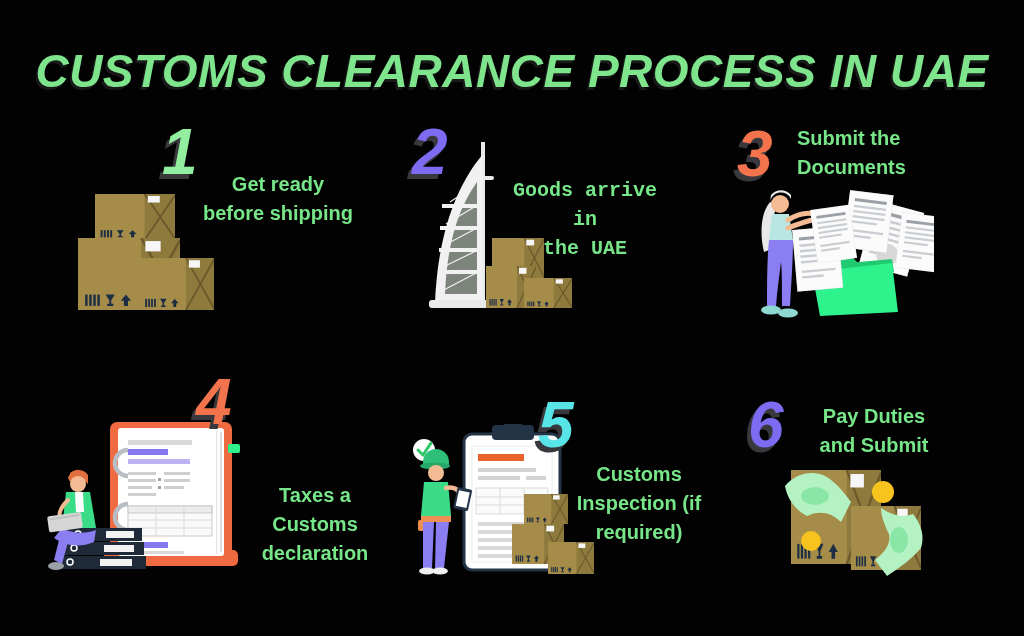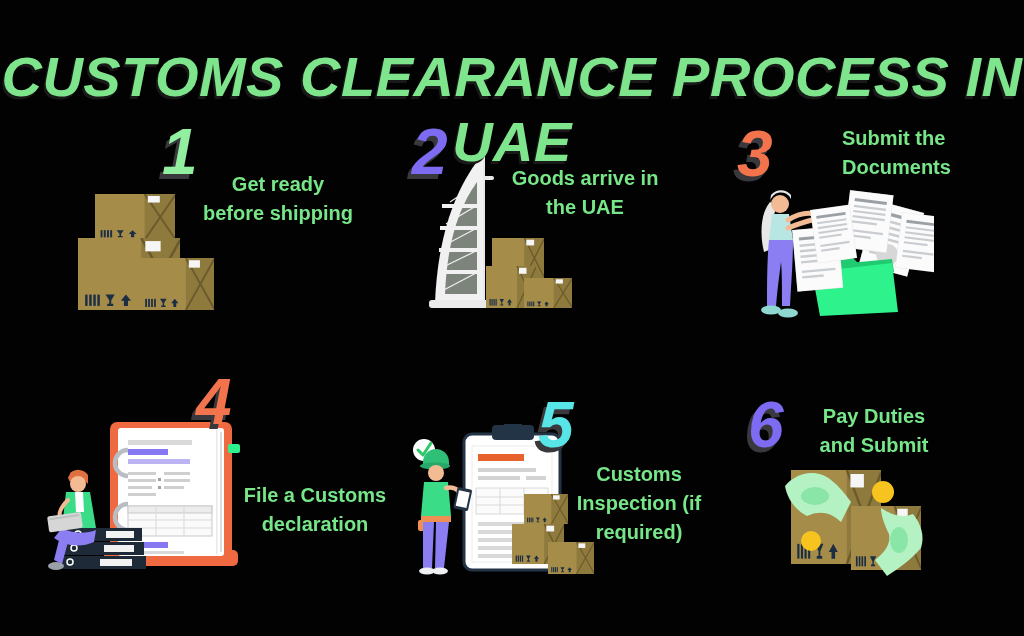--- a/index.html
+++ b/index.html
@@ -4,21 +4,21 @@
 <style>
   * { margin:0; padding:0; box-sizing:border-box; }
   html,body { background:#000; }
   .canvas {
     position:relative; width:1024px; height:636px;
     background:var(--bg,#020202); overflow:hidden;
     font-family:"Liberation Sans", sans-serif;
   }
   .title {
     position:absolute; top:44px; left:0; width:100%;
-    text-align:center; font-size:56px; font-weight:800; font-style:italic;
+    text-align:center; font-size:46px; font-weight:800; font-style:italic;
     letter-spacing:0.5px; color:var(--title-green);
     text-shadow:-2px 3px 0 #191919;
     z-index:3;
   }
   .num {
     position:absolute; z-index:3; line-height:1;
     font-size:64px; font-weight:800; font-style:italic;
     text-shadow:-4px 5px 0 var(--num-shadow);
   }
   .label {
@@ -28,25 +28,25 @@
   }
   .label.left { text-align:left; }
   .illus { position:absolute; z-index:1; }
 
   
   .s1 .num   { left:162px; top:120px; }
   .s1 .label { left:188px; top:170px; width:180px; }
   .s1 .illus { left:70px;  top:192px; }
   
   .s2 .num   { left:412px; top:120px; }
-  .s2 .label { left:497px; top:164px; width:176px; }
+  .s2 .label { left:497px; top:176px; width:176px;font-family:Liberation Mono, monospace; }
   .s2 .illus { left:426px; top:140px; }
   
   .s3 .num   { left:737px; top:122px; }
-  .s3 .label { left:842px; top:124px; width:140px; }
+  .s3 .label { left:797px; top:124px; width:140px; }
   .s3 .illus { left:752px; top:186px; }
   
   .s4 .num   { left:196px; top:370px; }
   .s4 .label { left:234px; top:481px; width:162px; }
   .s4 .illus { left:40px;  top:420px; }
   
   .s5 .num   { left:538px; top:393px; }
   .s5 .label { left:565px; top:460px; width:148px; }
   .s5 .illus { left:406px; top:424px; }
   
@@ -169,21 +169,21 @@
           <use href="#docsheet" width="46" height="62"></use>
         </g>
       <g transform="translate(58,24) rotate(-8)">
           <use href="#docsheet" width="40" height="54"></use>
         </g>
     </svg>
   </section>
 
   <section class="s4">
     <div class="num" style="color: rgb(243, 116, 76);">4</div>
-    <div class="label">File a Customs
+    <div class="label">Taxes a Customs
 declaration</div>
     <svg class="illus" width="200" height="152" viewBox="0 0 200 152">
       <g>
         <rect x="70" y="2" width="122" height="142" rx="7" fill="var(--binder-orange)"></rect>
         <rect x="64" y="130" width="134" height="16" rx="5" fill="var(--binder-orange)"></rect>
         <rect x="78" y="8" width="106" height="128" rx="3" fill="#ffffff"></rect>
         <rect x="180" y="12" width="2" height="120" fill="#dcdcdc"></rect>
         <rect x="176" y="10" width="1.5" height="124" fill="#e9e9e9"></rect>
         <g>
           <rect x="88" y="20" width="64" height="5" fill="#d9d9d9"></rect>

